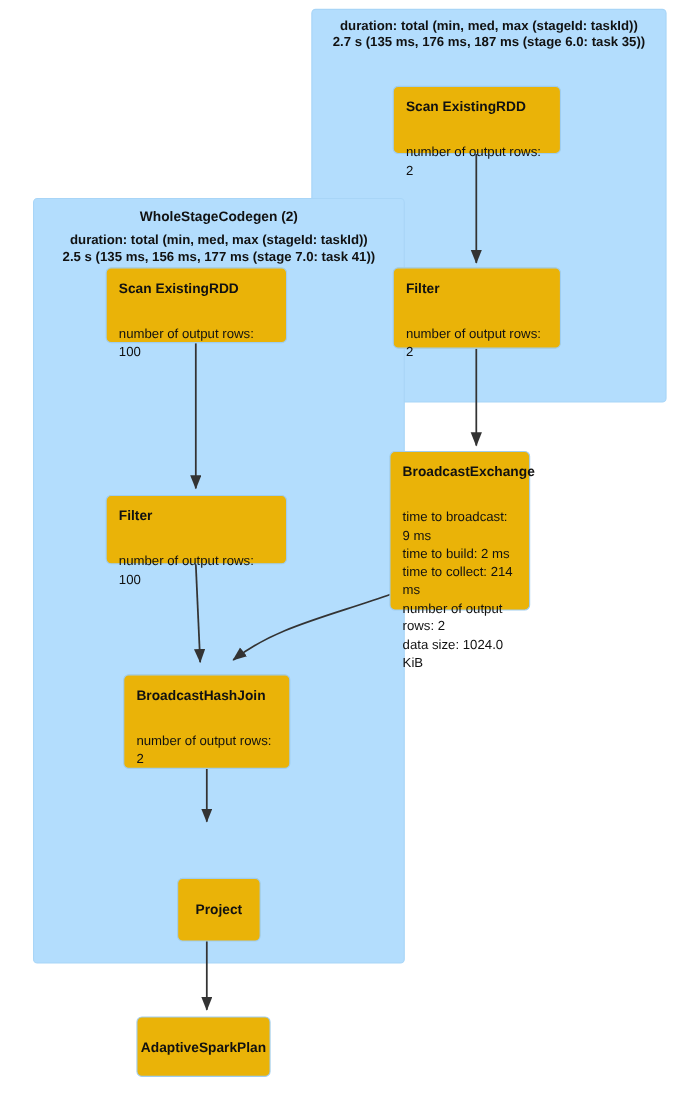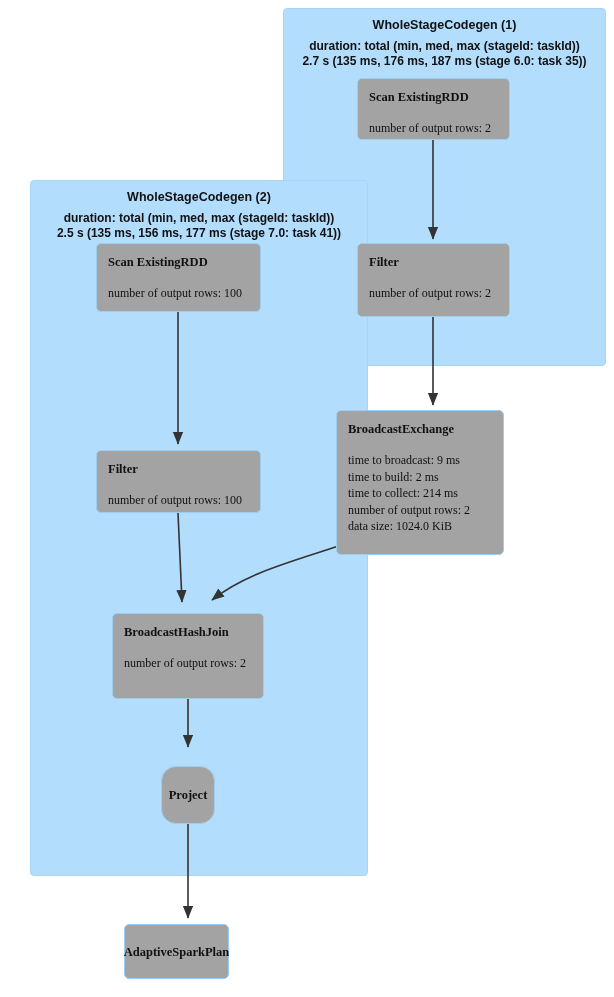--- a/index.html
+++ b/index.html
@@ -46,54 +46,52 @@
     text-align: center;
     font-size: 12px;
     color: #111111;
     line-height: 15px;
     margin-top: 7px;
     white-space: pre-line;
     font-weight: bold;
   }
   .node {
     position: absolute;
-    background: #a3a3a3;
+    background: #eab308;
     border: 1px solid #9fcdf0;
     border-radius: 5px;
     box-sizing: border-box;
     padding: 10px 11px;
-    font-family: Liberation Serif, serif;
   }
   .node-title {
     font-weight: bold;
     font-size: 12.5px;
     color: #111111;
     line-height: 16px;
   }
   .node-metrics {
     font-size: 12px;
     color: #111111;
     line-height: 16.5px;
-    margin-top: 15px;
+    margin-top: 25px;
     white-space: pre-line;
   }
   .node.centered {
     display: flex;
     align-items: center;
     justify-content: center;
     padding: 0;
   }
 </style>
 </head>
 <body>
 
 <div id="canvas">
 
   <div class="cluster" style="left:283px; top:8px; width:323px; height:358px;">
-    <div class="cluster-title">WholeStageCodegen (1)</div>
     <div class="cluster-sub">duration: total (min, med, max (stageId: taskId))
 2.7 s (135 ms, 176 ms, 187 ms (stage 6.0: task 35))</div>
   </div>
 
   <div class="cluster" style="left:30px; top:180px; width:338px; height:696px;">
     <div class="cluster-title">WholeStageCodegen (2)</div>
     <div class="cluster-sub">duration: total (min, med, max (stageId: taskId))
 2.5 s (135 ms, 156 ms, 177 ms (stage 7.0: task 41))</div>
   </div>
 
@@ -132,35 +130,35 @@
   <div class="node" style="left:96px; top:243px; width:165px; height:69px;">
     <div class="node-title">Scan ExistingRDD</div>
     <div class="node-metrics">number of output rows: 100</div>
   </div>
 
   <div class="node" style="left:96px; top:450px; width:165px; height:63px;">
     <div class="node-title">Filter</div>
     <div class="node-metrics">number of output rows: 100</div>
   </div>
 
-  <div class="node" style="left:336px; top:410px; width:168px; height:145px;">
+  <div class="node" style="left:354px; top:410px; width:128px; height:145px;">
     <div class="node-title">BroadcastExchange</div>
     <div class="node-metrics">time to broadcast: 9 ms
 time to build: 2 ms
 time to collect: 214 ms
 number of output rows: 2
 data size: 1024.0 KiB</div>
   </div>
 
   <div class="node" style="left:112px; top:613px; width:152px; height:86px;">
     <div class="node-title">BroadcastHashJoin</div>
     <div class="node-metrics">number of output rows: 2</div>
   </div>
 
-  <div class="node centered" style="left:161px; top:766px; width:54px; height:58px;border-radius:15px;">
+  <div class="node centered" style="left:161px; top:798px; width:76px; height:58px;">
     <div class="node-title">Project</div>
   </div>
 
-  <div class="node centered" style="left:124px; top:924px; width:105px; height:55px;">
+  <div class="node centered" style="left:124px; top:924px; width:122px; height:55px;">
     <div class="node-title">AdaptiveSparkPlan</div>
   </div>
 
 </div>
 
 </body></html>

